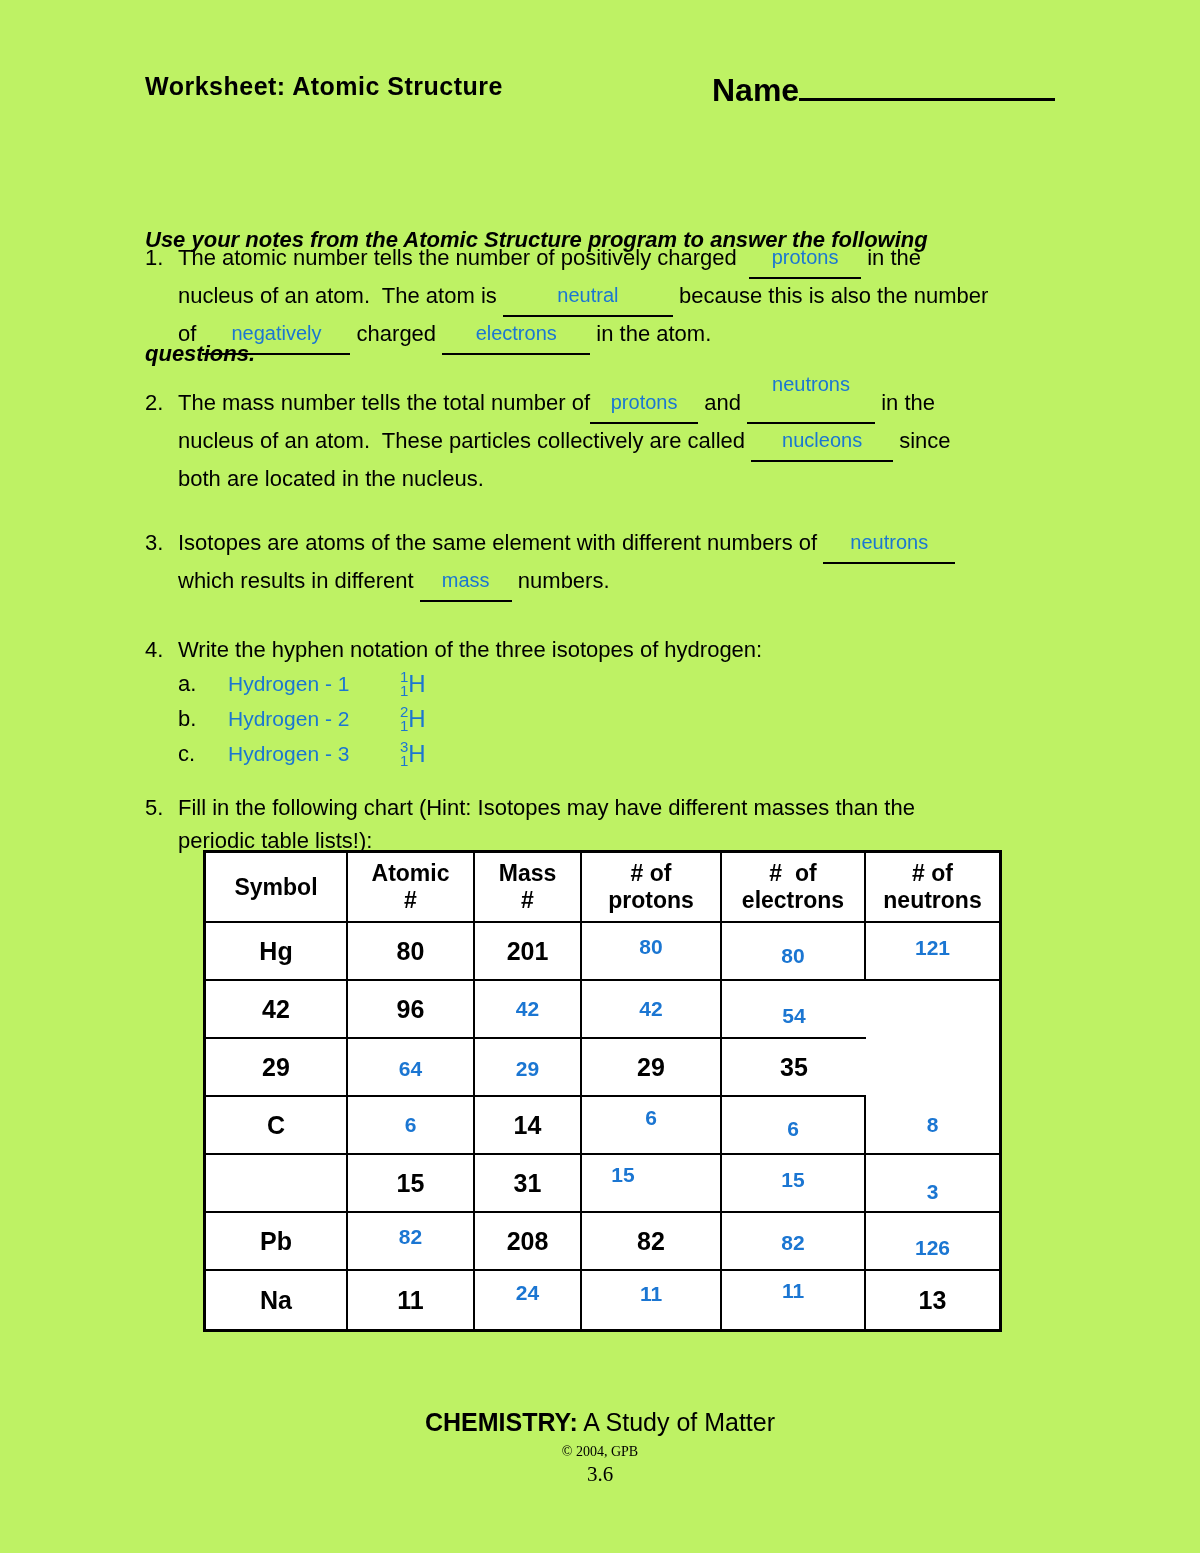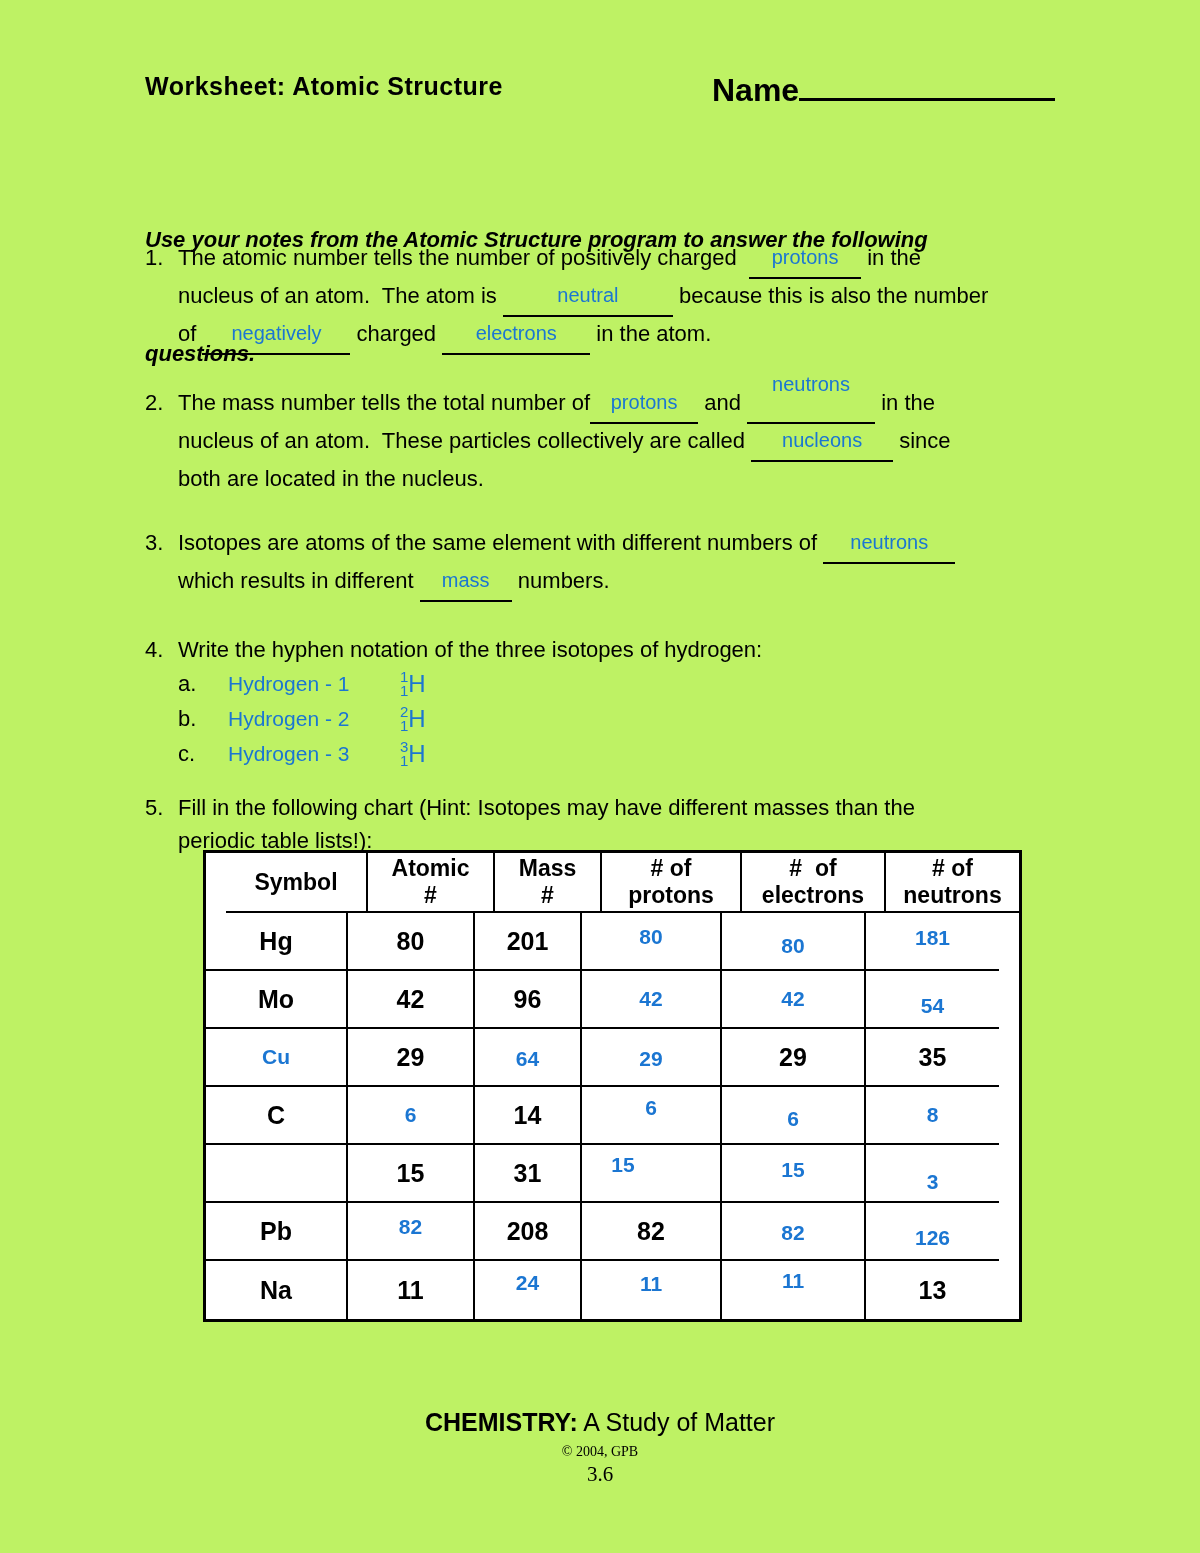--- a/index.html
+++ b/index.html
@@ -34,21 +34,21 @@
   .iso-nums { display:inline-flex; flex-direction:column; align-items:flex-start; font-size:15px; line-height:14px; }
   .iso-H { font-size:24px; line-height:24px; }
 
   
   .iso-table { position:absolute; left:203px; top:850px; border:3px solid #000; background:#fff; }
   .t-row { display:grid; grid-template-columns:142px 127px 107px 140px 144px 133px; }
   .t-cell { border-right:2px solid #000; border-bottom:2px solid #000; display:flex;
             align-items:center; justify-content:center;font-weight:bold; }
   .t-row .t-cell:last-child { border-right:none; }
   .t-row:last-child .t-cell { border-bottom:none; }
-  .t-header { height:60px;padding-left:20px; }
+  .t-header { height:70px; }
   .t-row:not(.t-header) { height:58px; }
   .t-hcell { flex-direction:column; font-weight:bold; font-size:23px; line-height:27px; }
   .t-hline { white-space:pre; text-align:center; }
   .t-val { font-size:25px; }
   .t-ans { font-size:21px; color:var(--blue,#1b76d2); }
 
   
   .footer-series { position:absolute; left:0; top:1408px; width:100%; text-align:center; font-size:25px; }
   .footer-series .bold { font-weight:bold; }
   .footer-copy { position:absolute; left:0; top:1444px; width:100%; text-align:center;
@@ -178,47 +178,41 @@
         <div class="t-cell">
           <span class="t-val">201</span>
         </div>
         <div class="t-cell">
           <span class="t-ans" style="transform: translate(0px, -4px);">80</span>
         </div>
         <div class="t-cell">
           <span class="t-ans" style="transform: translate(0px, 5px);">80</span>
         </div>
         <div class="t-cell">
-          <span class="t-ans" style="transform: translate(0px, -3px);">181</span>
-        </div>
-      </div>
-      <div class="t-row">
-        <div class="t-cell">
-          <span class="t-val">Mo</span>
-        </div>
+          <span class="t-ans" style="transform: translate(0px, -3px);">121</span>
+        </div>
+      </div>
+      <div class="t-row">
         <div class="t-cell">
           <span class="t-val">42</span>
         </div>
         <div class="t-cell">
           <span class="t-val">96</span>
         </div>
         <div class="t-cell">
           <span class="t-ans">42</span>
         </div>
         <div class="t-cell">
           <span class="t-ans">42</span>
         </div>
         <div class="t-cell">
           <span class="t-ans" style="transform: translate(0px, 7px);">54</span>
         </div>
       </div>
       <div class="t-row">
-        <div class="t-cell">
-          <span class="t-ans">Cu</span>
-        </div>
         <div class="t-cell">
           <span class="t-val">29</span>
         </div>
         <div class="t-cell">
           <span class="t-ans" style="transform: translate(0px, 2px);">64</span>
         </div>
         <div class="t-cell">
           <span class="t-ans" style="transform: translate(0px, 2px);">29</span>
         </div>
         <div class="t-cell">

